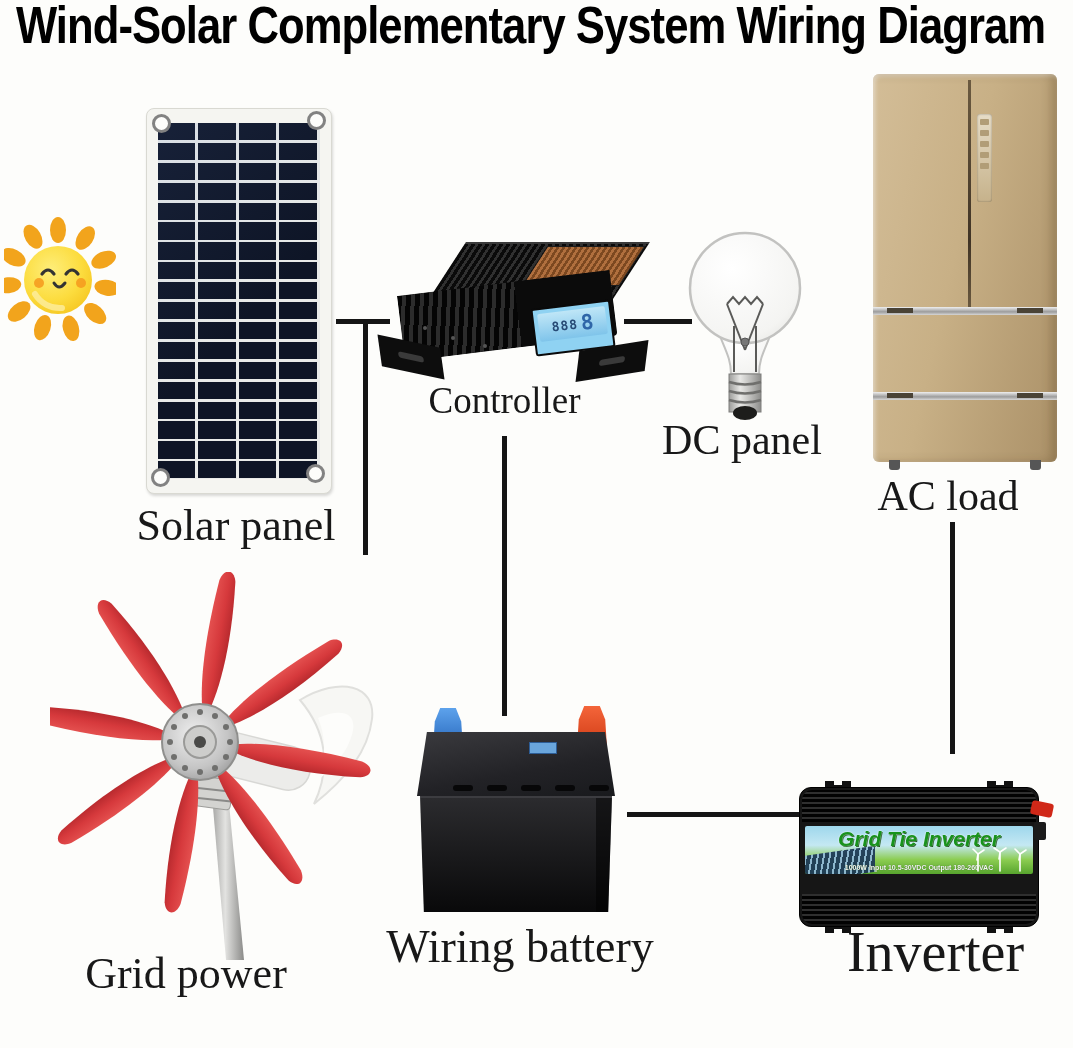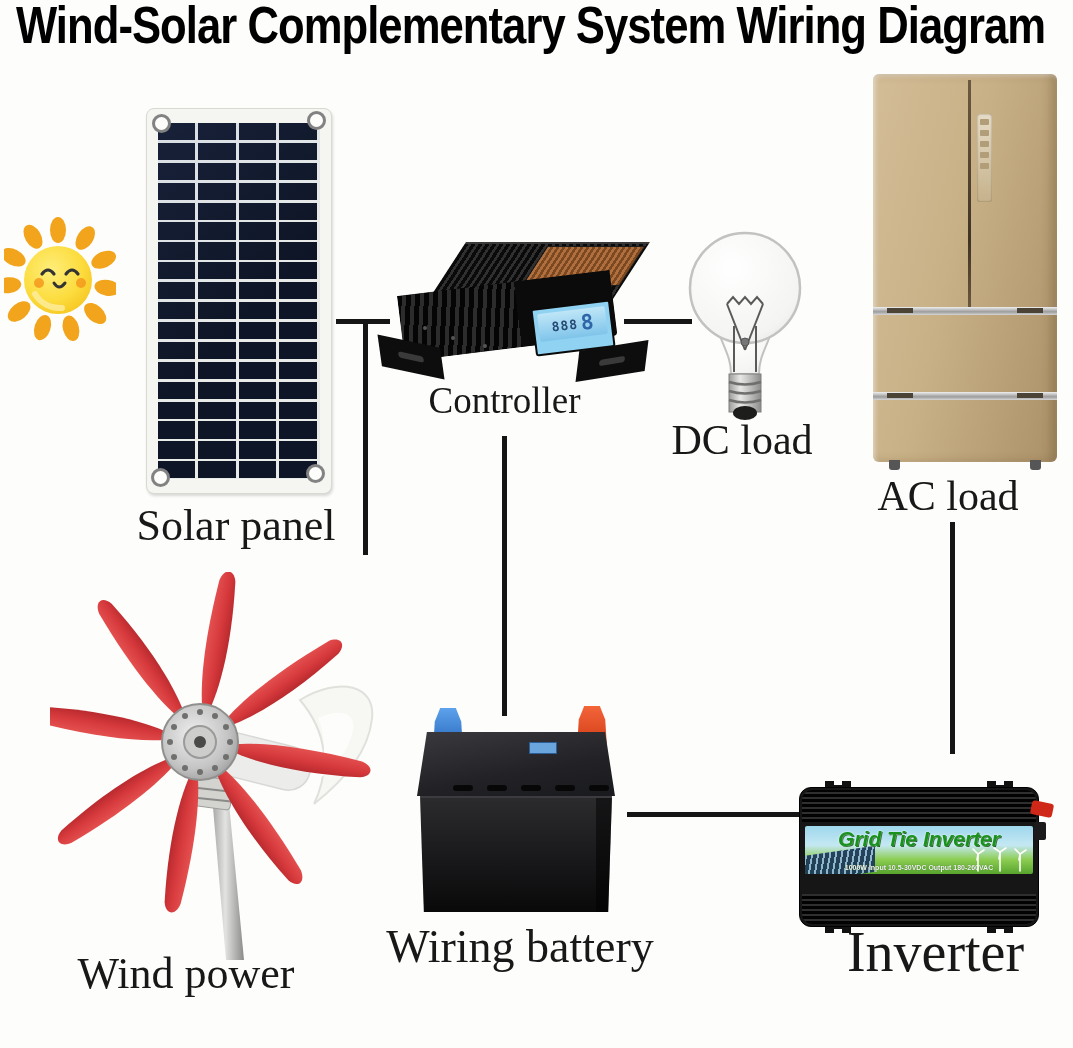--- a/index.html
+++ b/index.html
@@ -205,21 +205,21 @@
     </g>
     <circle cx="59" cy="120" r="4" fill="#777" stroke="#555" stroke-width="1"></circle>
     <rect x="43" y="152" width="32" height="38" fill="url(#metal)" stroke="#7e7e7c" stroke-width="1"></rect>
     <g stroke="#6f6f6d" stroke-width="2.5" fill="none">
       <path d="M43 160 Q59 165 75 160"></path>
         <path d="M43 169 Q59 174 75 169"></path>
       <path d="M43 178 Q59 183 75 178"></path>
     </g>
     <ellipse cx="59" cy="191" rx="12" ry="7" fill="#1d1d1b"></ellipse>
   </svg>
-  <div class="lbl" style="left:662px;top:416px;width:160px;font-size:42px;">DC load</div>
+  <div class="lbl" style="left:662px;top:416px;width:160px;font-size:42px;">DC panel</div>
 
   <div class="fridge">
     <div class="fr-split"></div>
     <div class="fr-strip">
         <i></i>
         <i></i>
         <i></i>
         <i></i>
         <i></i>
       </div>
@@ -304,21 +304,21 @@
         <circle cx="135" cy="196" r="3"></circle>
         <circle cx="124" cy="185" r="3"></circle>
       <circle cx="120" cy="170" r="3"></circle>
         <circle cx="124" cy="155" r="3"></circle>
         <circle cx="135" cy="144" r="3"></circle>
     </g>
     <circle cx="150" cy="170" r="16" fill="#cdcdcb" stroke="#9a9a98" stroke-width="2"></circle>
     <circle cx="150" cy="170" r="6" fill="#4a4a48"></circle>
   </svg>
   <div class="lbl" style="left:36px;top:952px;width:300px;font-size:44px;line-height:1.02;">
-    <span>Wind power</span><br>
+    <span>Grid power</span><br>
   </div>
 
   <div class="bat">
     <div class="bat-term neg"></div>
     <div class="bat-term pos"></div>
     <div class="bat-top">
       <div class="bat-sticker"></div>
       <div class="bat-vents">
           <i></i>
           <i></i>

